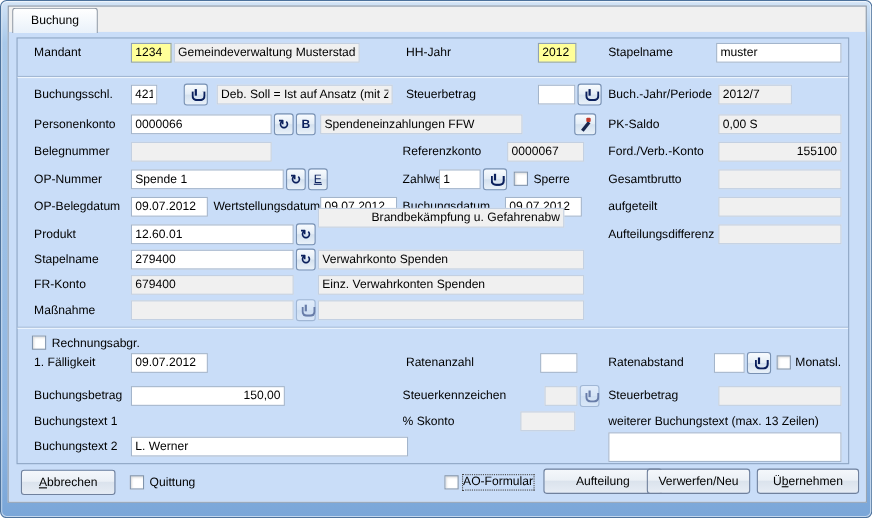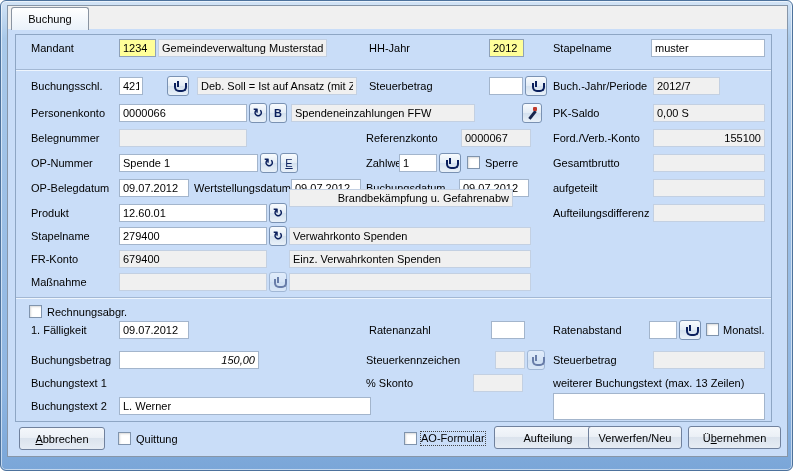--- a/index.html
+++ b/index.html
@@ -164,21 +164,21 @@
   <input class="fld" style="left: 490px; top: 320px; width: 34px;" value="">
   <span class="lbl" style="left:552px;top:323px">Ratenabstand</span>
   <input class="fld" style="left: 648px; top: 320px; width: 28px;" value="">
   <div class="sbtn" style="left:678px;top:319px;width:22px">
       <span class="u-icon"></span>
     </div>
   <span class="cb" style="left:705px;top:322px"></span>
   <span class="lbl" style="left:722px;top:323px">Monatsl.</span>
 
   <span class="lbl" style="left:30px;top:353px">Buchungsbetrag</span>
-  <input class="fld ra" style="left: 118px; top: 350px; width: 140px; font-style: italic;" value="150,00">
+  <input class="fld ra" style="left: 118px; top: 350px; width: 140px;" value="150,00">
   <span class="lbl" style="left:365px;top:353px">Steuerkennzeichen</span>
   <input class="fld ro" readonly="" style="left: 494px; top: 350px; width: 30px;" value="">
   <div class="sbtn disabled" style="left:526px;top:349px;width:18px">
       <span class="u-icon"></span>
     </div>
   <span class="lbl" style="left:552px;top:353px">Steuerbetrag</span>
   <input class="fld ro" readonly="" style="left: 652px; top: 350px; width: 112px;" value="">
 
   <span class="lbl" style="left:30px;top:376px">Buchungstext 1</span>
   <span class="lbl" style="left:365px;top:376px">% Skonto</span>

